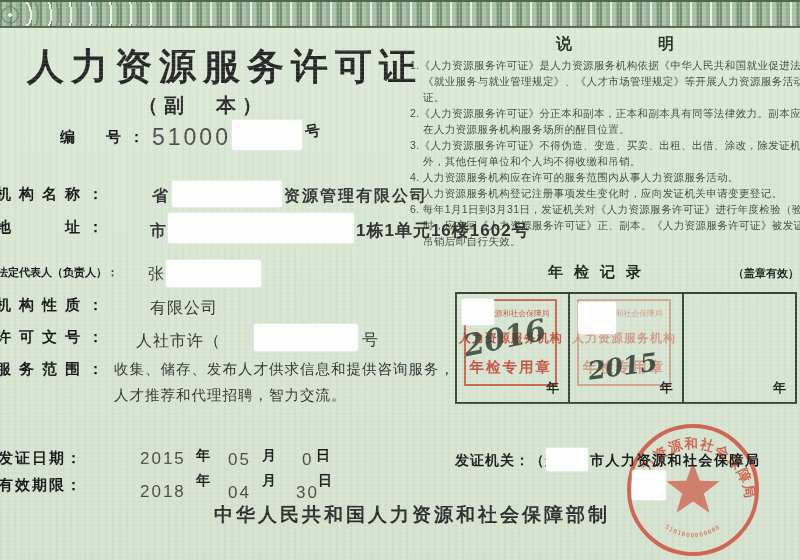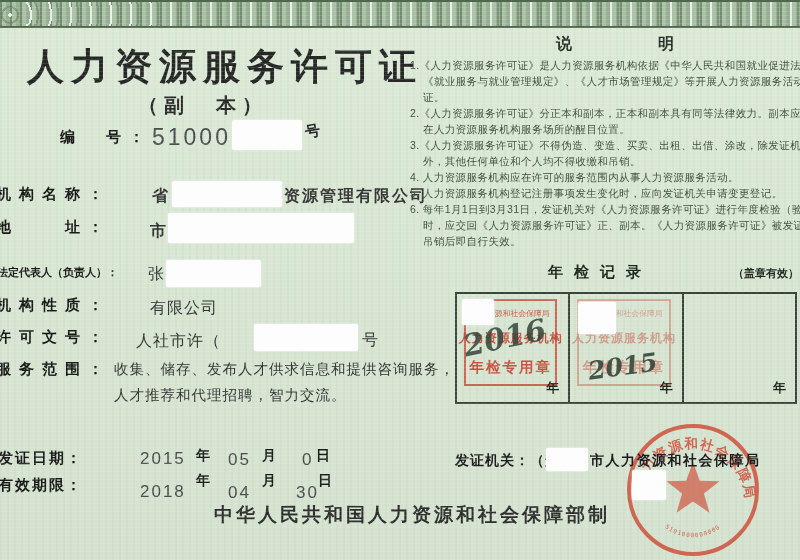--- a/index.html
+++ b/index.html
@@ -88,20 +88,21 @@
   <span class="abs serial-suffix" style="left:305px; top:122px;">号</span>
   <div class="redaction" style="left:232px; top:120px; width:70px; height:30px;"></div>
 
   <span class="abs lbl" style="left:-4px; top:185px;">机构名称：</span>
   <span class="abs val" style="left:152px; top:186px; font-weight:600;">省</span>
   <span class="abs val" style="left:284px; top:186px; font-weight:600; letter-spacing:2px;">资源管理有限公司</span>
   <div class="redaction" style="left:172px; top:181px; width:110px; height:26px;"></div>
 
   <span class="abs lbl" style="left:-4px; top:218px;">地　　址：</span>
   <span class="abs val" style="left:150px; top:221px; font-weight:600;">市</span>
+  <span class="abs val" style="left:356px; top:219px; font-weight:700; font-size:17px; z-index:3;">1栋1单元16楼1602号</span>
   <div class="redaction" style="left:168px; top:213px; width:186px; height:30px;"></div>
 
   <span class="abs lbl small" style="left:-3px; top:265px;">法定代表人（负责人）：</span>
   <span class="abs val" style="left:148px; top:264px;">张</span>
   <div class="redaction" style="left:166px; top:260px; width:95px; height:27px;"></div>
 
   <span class="abs lbl" style="left:-4px; top:296px;">机构性质：</span>
   <span class="abs val" style="left:150px; top:298px;">有限公司</span>
 
   <span class="abs lbl" style="left:-4px; top:328px;">许可文号：</span>

